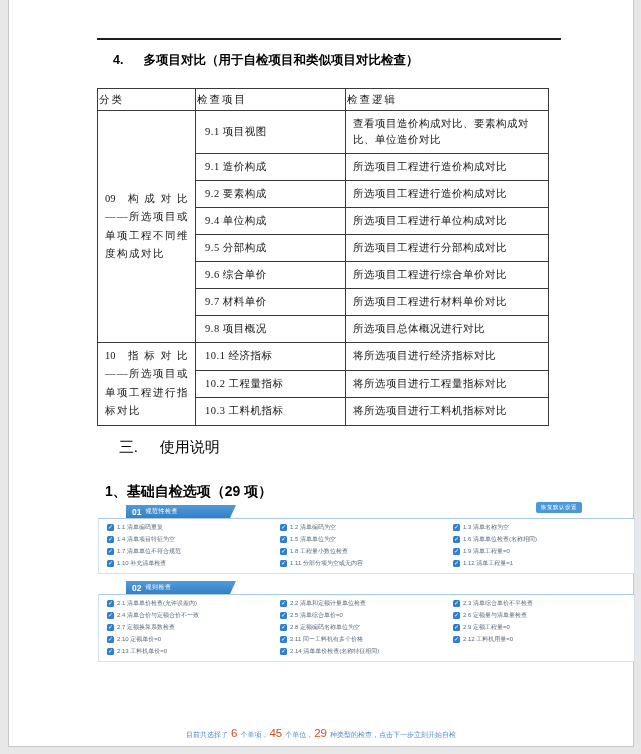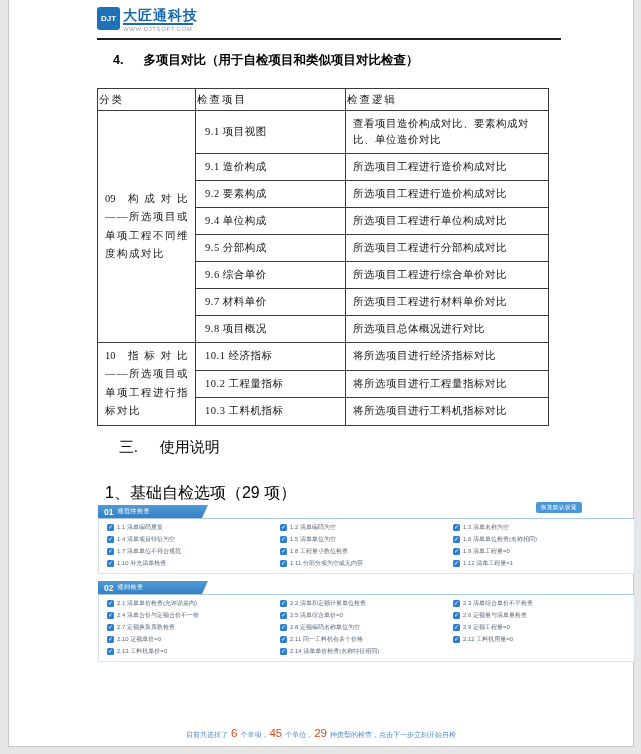--- a/index.html
+++ b/index.html
@@ -18,21 +18,21 @@
   .logo-site{font-size:6px;color:#9a9a9a;letter-spacing:.6px;border-top:2px solid #1a6ab0;
              width:70px;padding-top:1px;}
   .header-rule{position:absolute;left:88px;top:38px;width:464px;border-top:2px solid #1e1e1e;}
 
   
   .h4{position:absolute;left:96px;top:52px;font-size:12.5px;font-weight:bold;color:#000;margin-left:8px;}
   .h4 .num{margin-right:20px;}
   .h3{position:absolute;left:110px;top:438px;font-size:15px;color:#000000;
       font-family:"Liberation Serif",serif;}
   .h3 .num{margin-right:22px;}
-  .sub1{position:absolute;left:96px;top:483px;font-size:16px;font-weight:normal;color:#000;}
+  .sub1{position:absolute;left:96px;top:483px;font-size:14px;font-weight:bold;color:#000;}
 
   
   table.doc{position:absolute;left:88px;top:88px;width:451px;border-collapse:collapse;
             font-family:"Liberation Serif",serif;color:#141414;table-layout:fixed;}
   table.doc th,table.doc td{border:1px solid #3a3a3a;font-size:10.5px;font-weight:normal;}
   table.doc th{height:19px;text-align:left;letter-spacing:2px;}
   td.item{padding:0 0 0 9px;height:26px;letter-spacing:.5px;}
   td.logic{padding:2px 4px 2px 7px;letter-spacing:.5px;line-height:1.55;}
   td.cat{vertical-align:middle;padding:4px 6px 4px 7px;line-height:1.75;letter-spacing:1.5px;
          text-align:justify;}
@@ -41,47 +41,40 @@
 
   
   .app{position:absolute;left:89px;top:498px;width:537px;}
   .reset{position:absolute;left:438px;top:4px;width:46px;height:11px;background:#4a97d9;
          color:#fff;font-size:5.5px;display:flex;align-items:center;justify-content:center;
          border-radius:2px;letter-spacing:.5px;}
   .section{margin-top:7px;}
   .section:first-of-type{margin-top:13px;}
   .sec-head{width:110px;height:13px;background:linear-gradient(#4f9bda,#3580c4);color:#fff;
             display:flex;align-items:center;gap:4px;padding-left:6px;box-sizing:border-box;
-            clip-path:polygon(0 0,100% 0,calc(100% - 6px) 100%,0 100%);}
+            clip-path:polygon(0 0,100% 0,calc(100% - 6px) 100%,0 100%);margin-left:28px;}
   .sec-no{font-size:8.5px;font-weight:bold;}
   .sec-title{font-size:6px;letter-spacing:.5px;}
   .sec-body{border:1px solid #d4e2ef;border-top:1px solid #a9cbe8;padding:3px 8px 4px 8px;
             display:grid;grid-template-columns:repeat(3,1fr);row-gap:1px;background:#fff;}
   .chk{display:flex;align-items:center;gap:3px;height:11px;}
   .cbx{width:7px;height:7px;flex:0 0 7px;background:#2f7fd0;border-radius:1.5px;color:#fff;
        font-size:6px;line-height:7px;text-align:center;}
   .lbl{font-size:6px;color:#5a6b7d;white-space:nowrap;overflow:hidden;}
 
   
   .status{position:absolute;left:0;right:0;top:727px;text-align:center;color:#4f8fd0;
           font-size:7px;}
   .status .num{font-size:11.5px;color:#e2491b;margin:0 1px;}
 </style>
 </head>
 <body>
 
 <div class="page">
 
-  <div class="logo">
-    <div class="logo-mark">DJT</div>
-    <div class="logo-col">
-      <div class="logo-name">大匠通科技</div>
-      <div class="logo-site">WWW.DJTSOFT.COM</div>
-    </div>
-  </div>
   <div class="header-rule"></div>
 
   <div class="h4">
     <span class="num">4.</span><span>多项目对比（用于自检项目和类似项目对比检查）</span>
   </div>
 
   <table class="doc">
     <colgroup>
         <col style="width:98px">
         <col style="width:150px">

